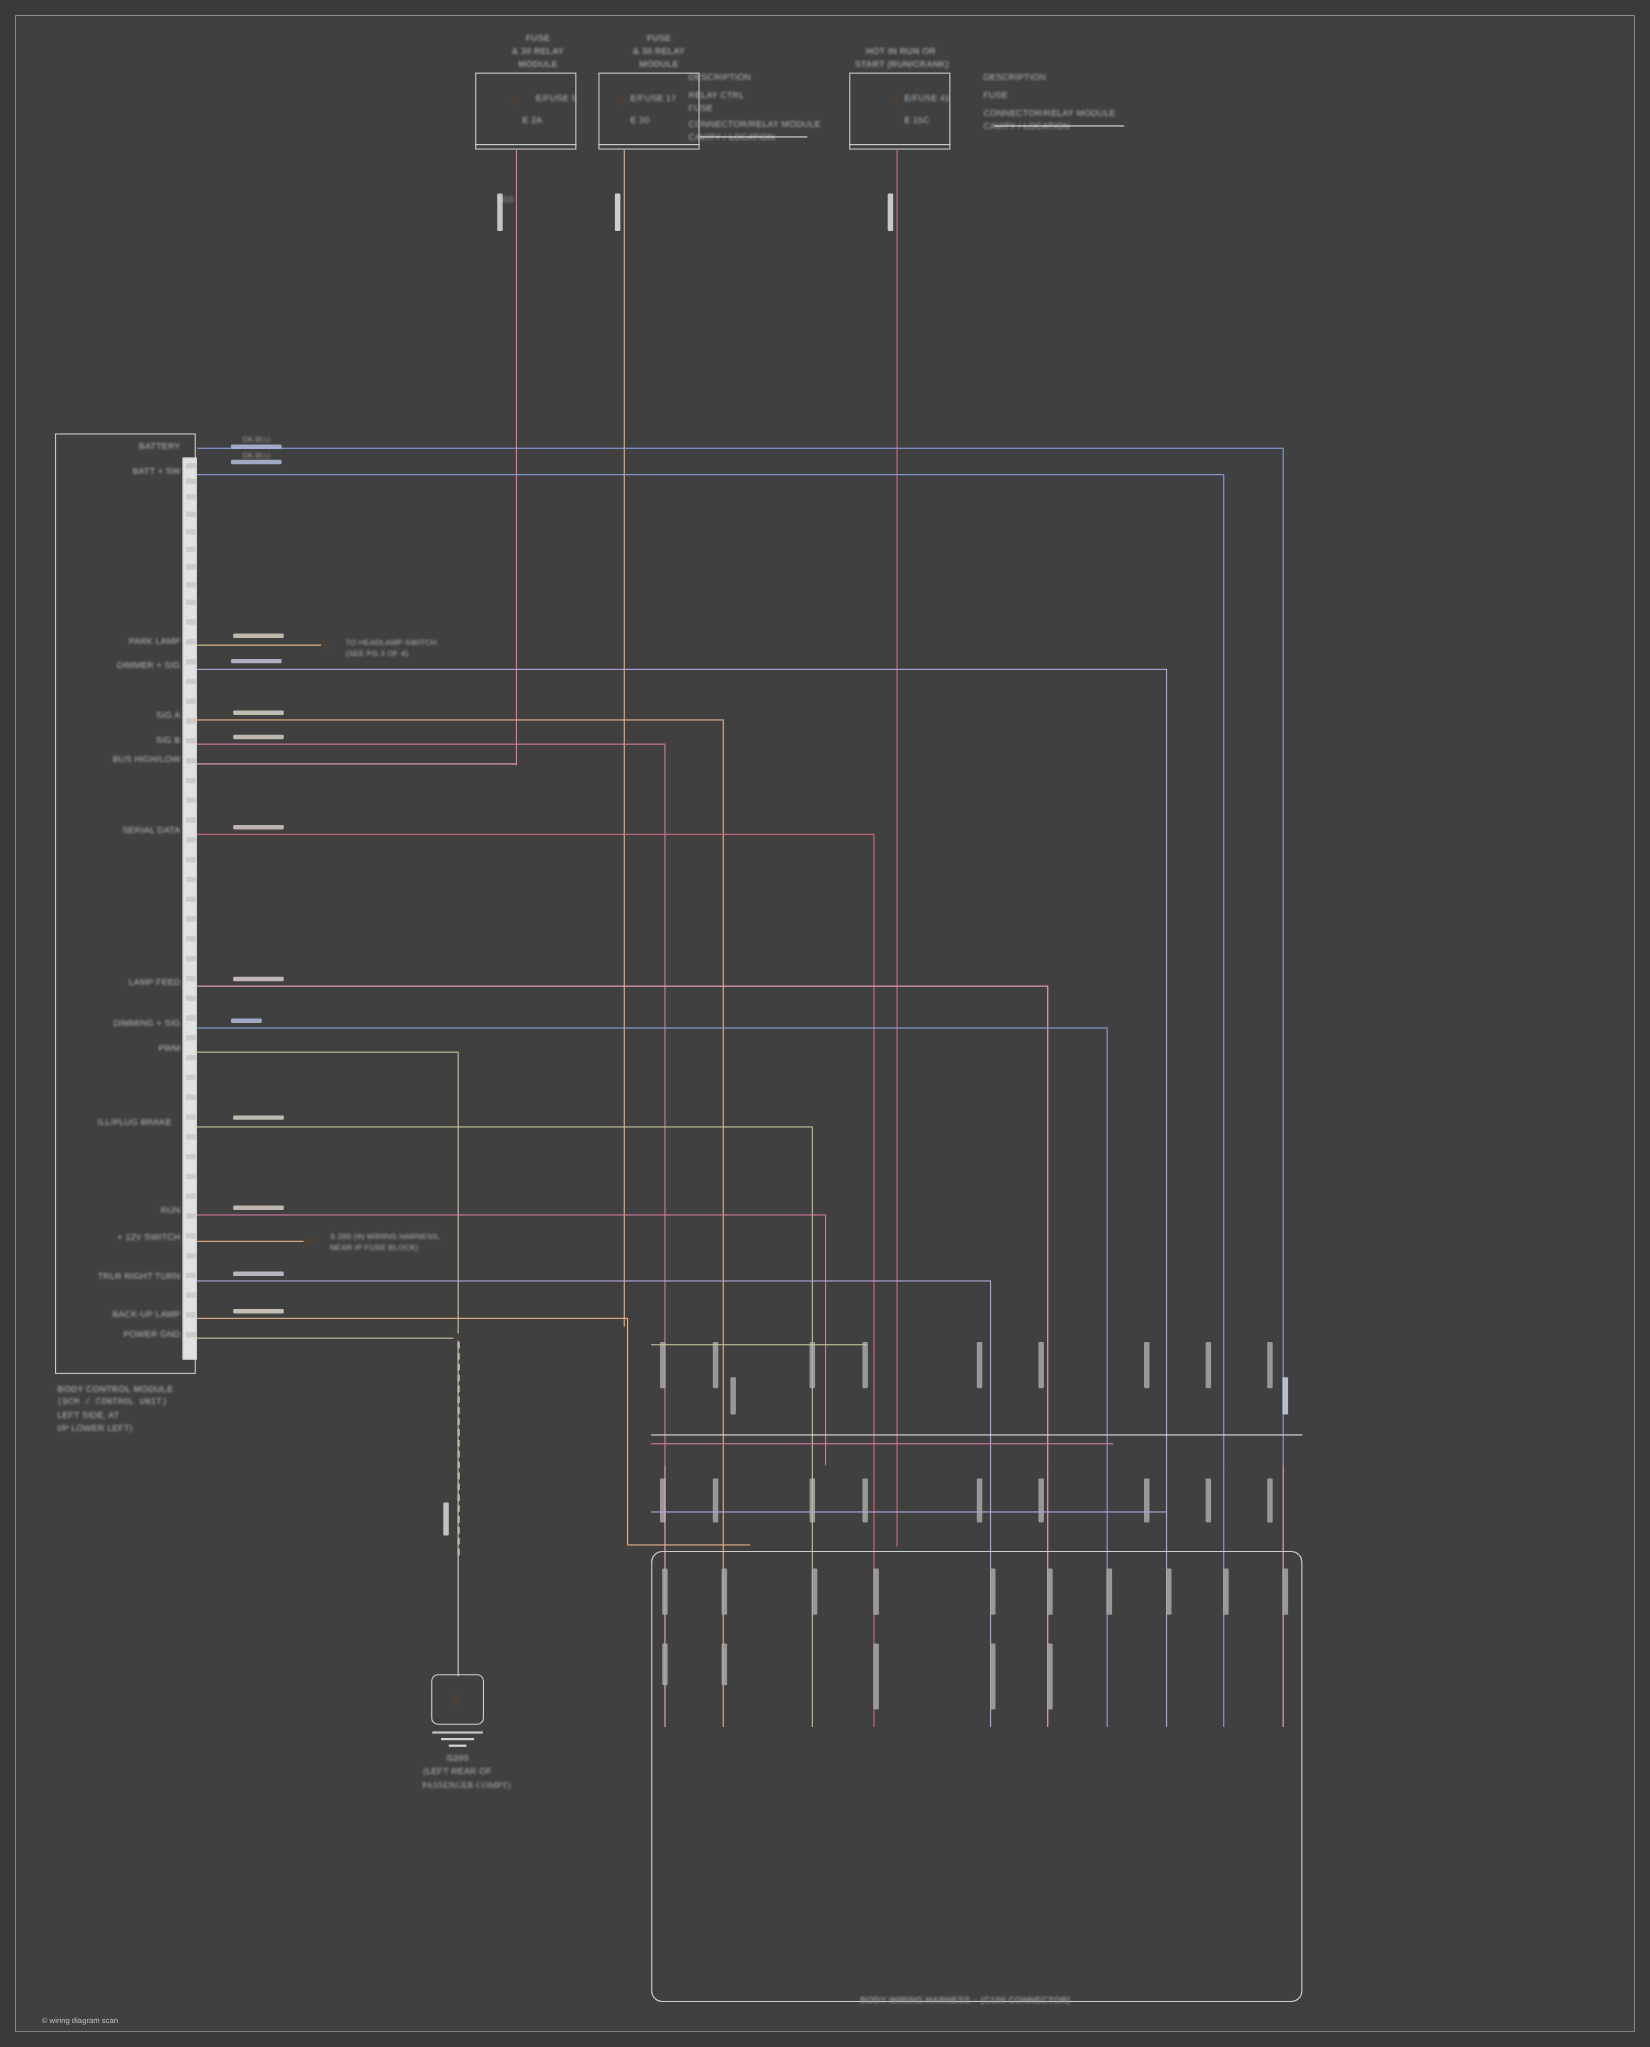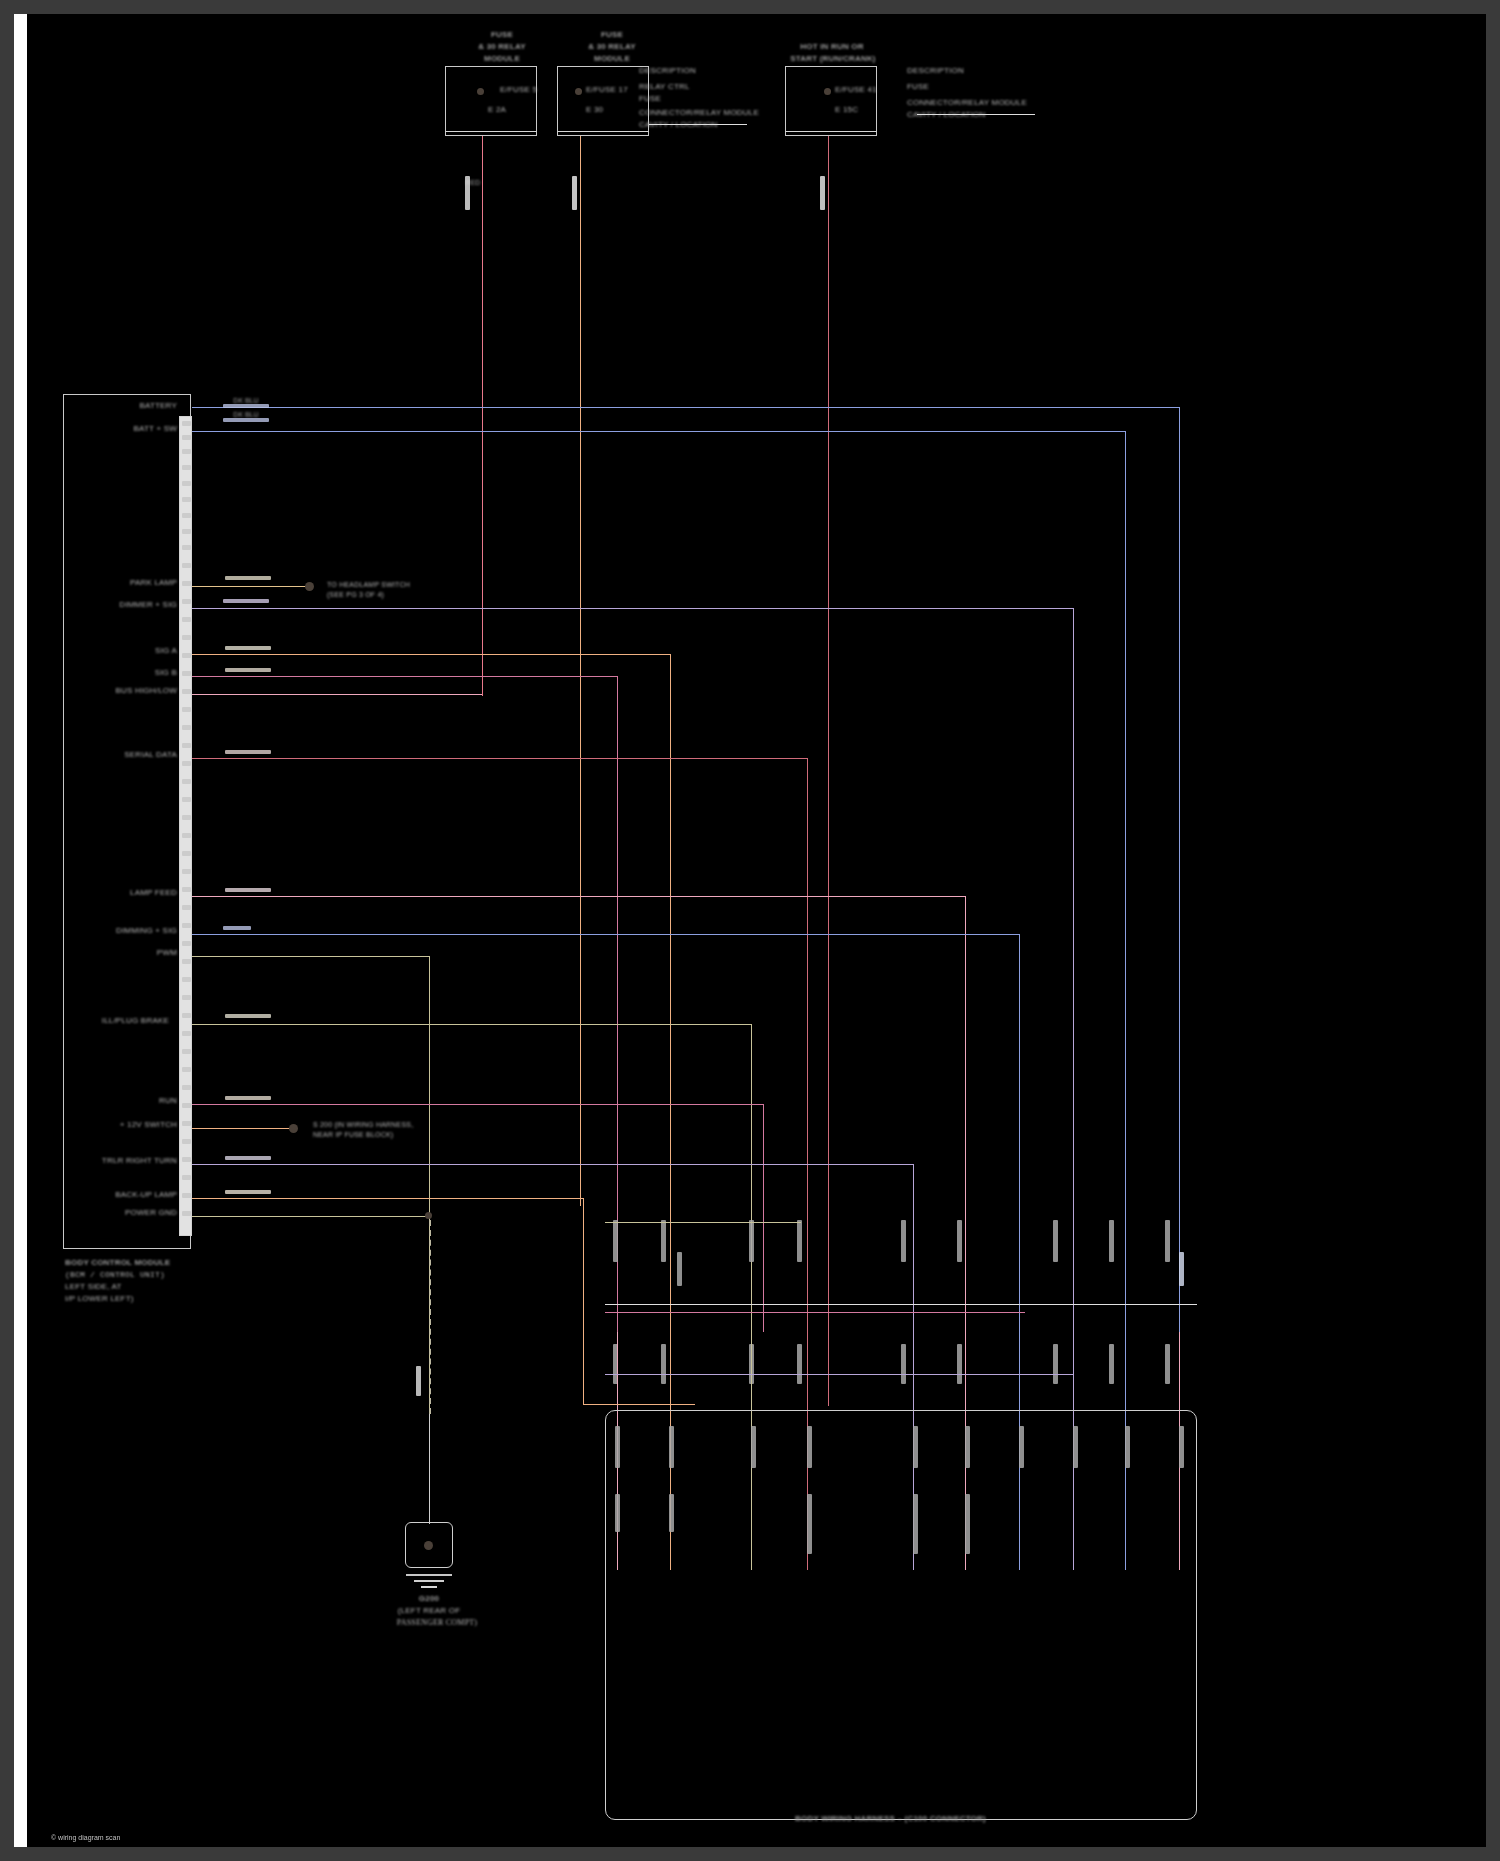--- a/index.html
+++ b/index.html
@@ -10,22 +10,21 @@
     position:relative;
     width:1500px;height:1861px;
     background:#ffffff;
     overflow:hidden;
     box-sizing:border-box;
     border:14px solid #3a3a3a;
   }
   #canvas{
     position:absolute;
     left:0;top:0;right:0;bottom:0;
-    background:#000000;
-    margin-left:13px;
+    background:#404040;
   }
 
   
   .box{position:absolute;border:1.4px solid #c9c9c9;background:transparent;box-sizing:border-box;}
   .hline{position:absolute;height:0;border-top-width:1.6px;border-top-style:solid;}
   .vline{position:absolute;width:0;border-left-width:1.6px;border-left-style:solid;}
   .thin{border-top-width:1.2px;border-left-width:1.2px;}
 
   
   .txt{

